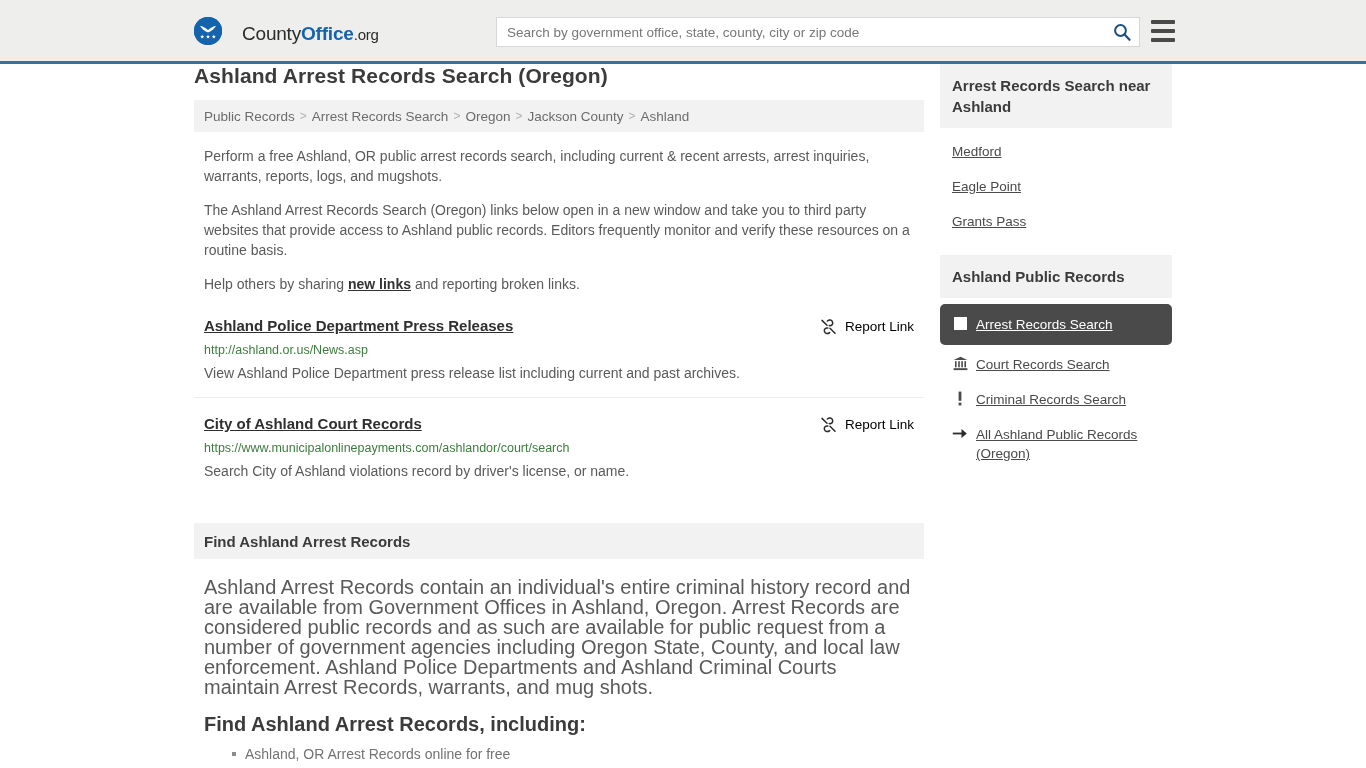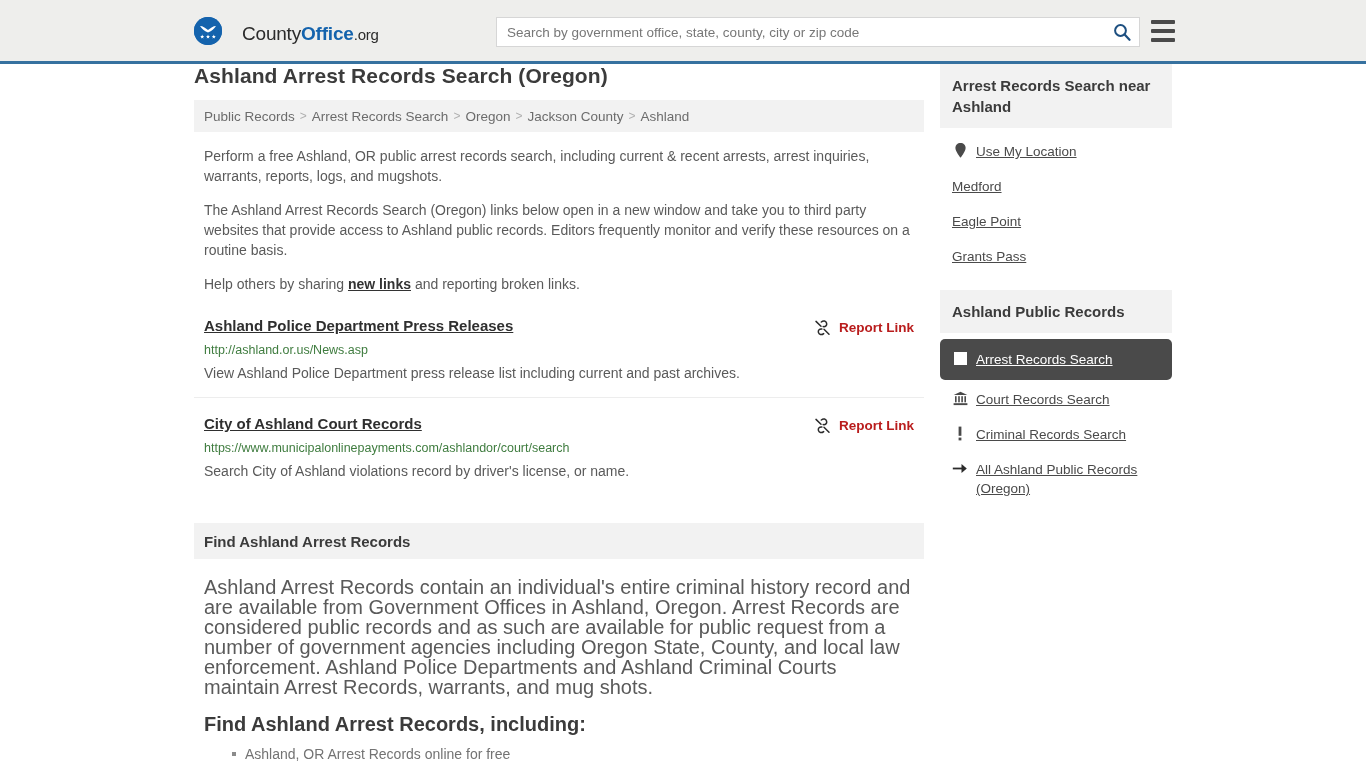--- a/index.html
+++ b/index.html
@@ -147,40 +147,39 @@
   
   .listing { margin-top: 22px; }
   .listing-item {
     padding: 0 10px 14px 10px;
     border-bottom: 1px solid #ededed;
     margin-bottom: 14px;
   }
   .listing-item:last-child { border-bottom: 0; margin-top: 16px; }
   .listing-head {
     display: flex;
-    align-items: flex-end;
+    align-items: center;
     justify-content: space-between;
   }
   .listing-title {
     font-size: 15px;
     font-weight: bold;
     color: #2f2f2f;
     text-decoration: underline;
     line-height: 20px;
   }
   .report-link {
     display: flex;
     align-items: center;
     gap: 8px;
     font-size: 13.5px;
-    color: #b91c1c;
+    color: #000000;
     text-decoration: none;
     white-space: nowrap;
     padding-top: 1px;
-    font-weight: bold;
   }
   .listing-url {
     font-size: 12.5px;
     color: #3f7c3f;
     margin-top: 7px;
     line-height: 15px;
     word-break: break-all;
   }
   .listing-desc {
     font-size: 14px;
@@ -387,28 +386,20 @@
 
         </ul>
       </div>
     </div>
 
     <div class="side-col">
 
       <div class="side-box">
         <div class="side-head">Arrest Records Search near Ashland</div>
         <div class="side-list">
-          <a class="side-row">
-            <span class="ico">
-              <svg width="11" height="15" viewBox="0 0 11 15">
-                <path d="M5.5 0 C2.5 0 0.4 2.1 0.4 4.9 C0.4 8.4 5.5 14.6 5.5 14.6 C5.5 14.6 10.6 8.4 10.6 4.9 C10.6 2.1 8.5 0 5.5 0 Z" fill="#4a4a4a"></path>
-              </svg>
-            </span>
-            <span class="lbl">Use My Location</span>
-          </a>
           <a class="side-row noicon">
             <span class="lbl">Medford</span>
           </a>
           <a class="side-row noicon">
             <span class="lbl">Eagle Point</span>
           </a>
           <a class="side-row noicon">
             <span class="lbl">Grants Pass</span>
           </a>
         </div>

